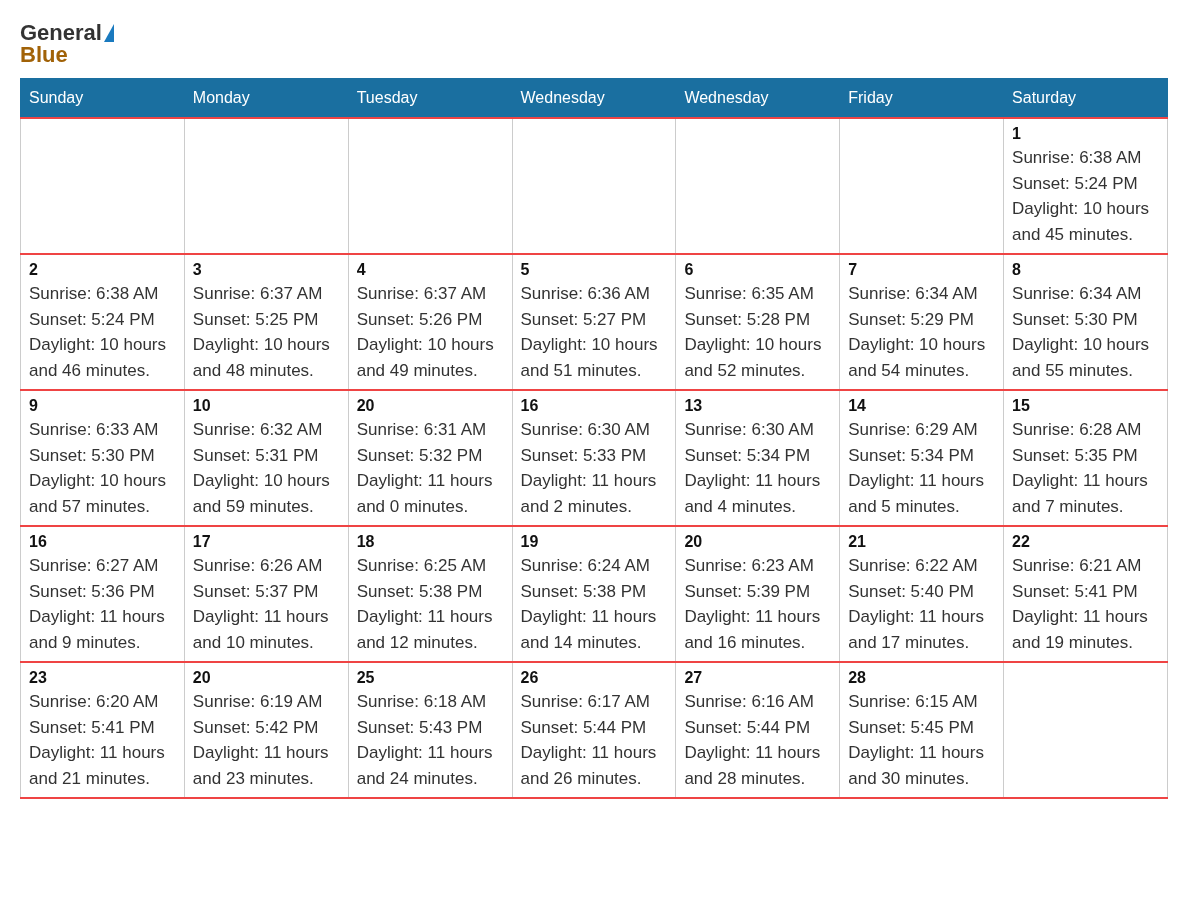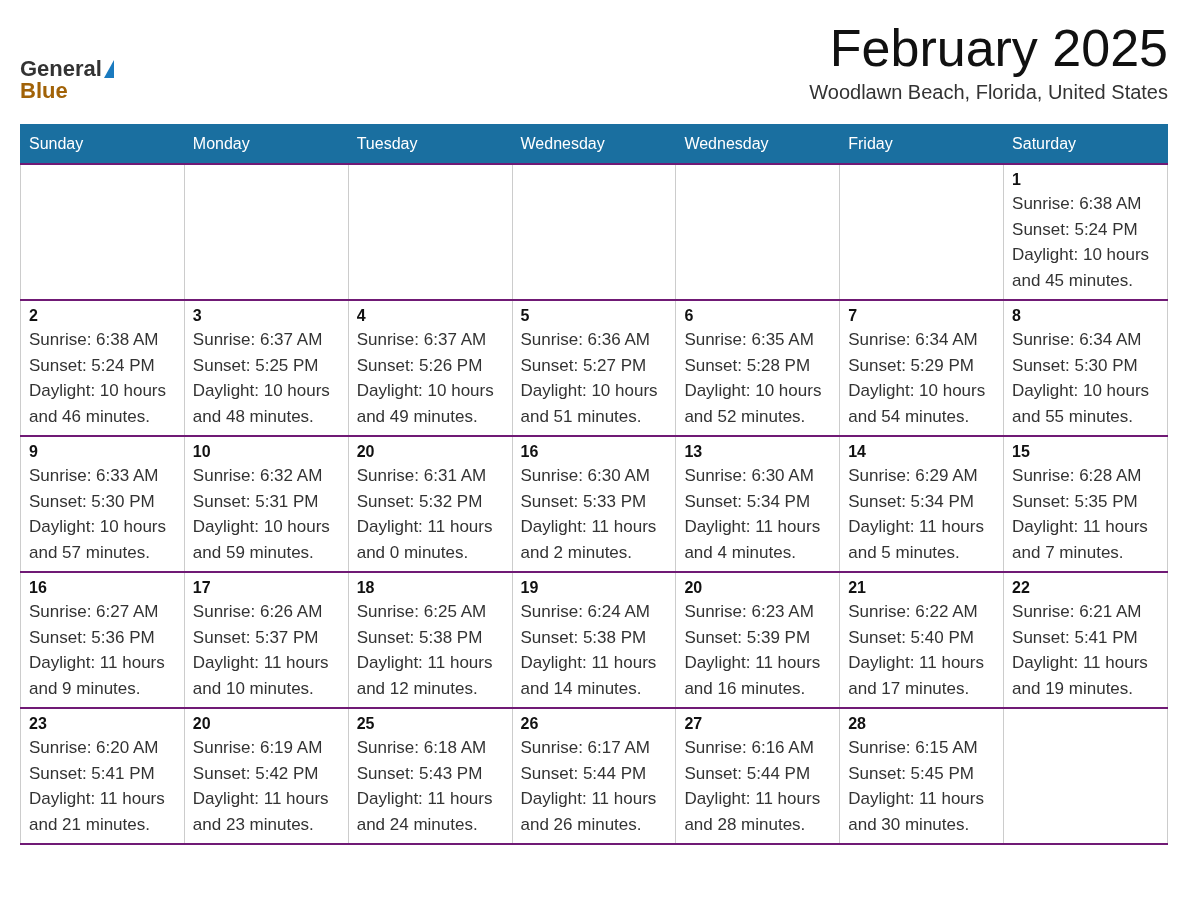--- a/index.html
+++ b/index.html
@@ -6,22 +6,22 @@
     body {
       font-family: Arial, sans-serif;
       background: #fff;
       padding: 20px;
       width: 1188px;
       min-height: 918px;
     }
     .header {
       display: flex;
       justify-content: space-between;
-      align-items: flex-end;
-      margin-bottom: 20px;
+      align-items: center;
+      margin-bottom: 10px;
     }
     .logo {
       display: flex;
       flex-direction: column;
       align-items: flex-start;
     }
     .logo-text {
       display: flex;
       align-items: center;
       font-size: 22px;
@@ -75,21 +75,21 @@
     .calendar td {
       vertical-align: top;
       border: 1px solid #ccc;
       padding: 6px 8px;
       min-height: 110px;
       width: 14.28%;
       font-size: 13px;
       color: #333;
     }
     .calendar tr {
-      border-bottom: 2px solid #701a75;
+      border-bottom: 2px solid #ef4444;
       border-radius: 16px;
     }
     .day-num {
       font-size: 16px;
       font-weight: bold;
       color: #111;
       display: block;
       margin-bottom: 2px;
     }
     .day-info {
@@ -107,24 +107,20 @@
 </head>
 <body>
 
 <div class="header">
   <div class="logo">
     <div class="logo-text">
       <span class="logo-general">General</span>
       <span class="logo-triangle"></span>
     </div>
     <div class="logo-subtitle">Blue</div>
-  </div>
-  <div class="title-block">
-    <div class="month-title">February 2025</div>
-    <div class="location-title">Woodlawn Beach, Florida, United States</div>
   </div>
 </div>
 
 <table class="calendar">
   <thead>
     <tr>
     <th>Sunday</th>
         <th>Monday</th>
         <th>Tuesday</th>
         <th>Wednesday</th>

